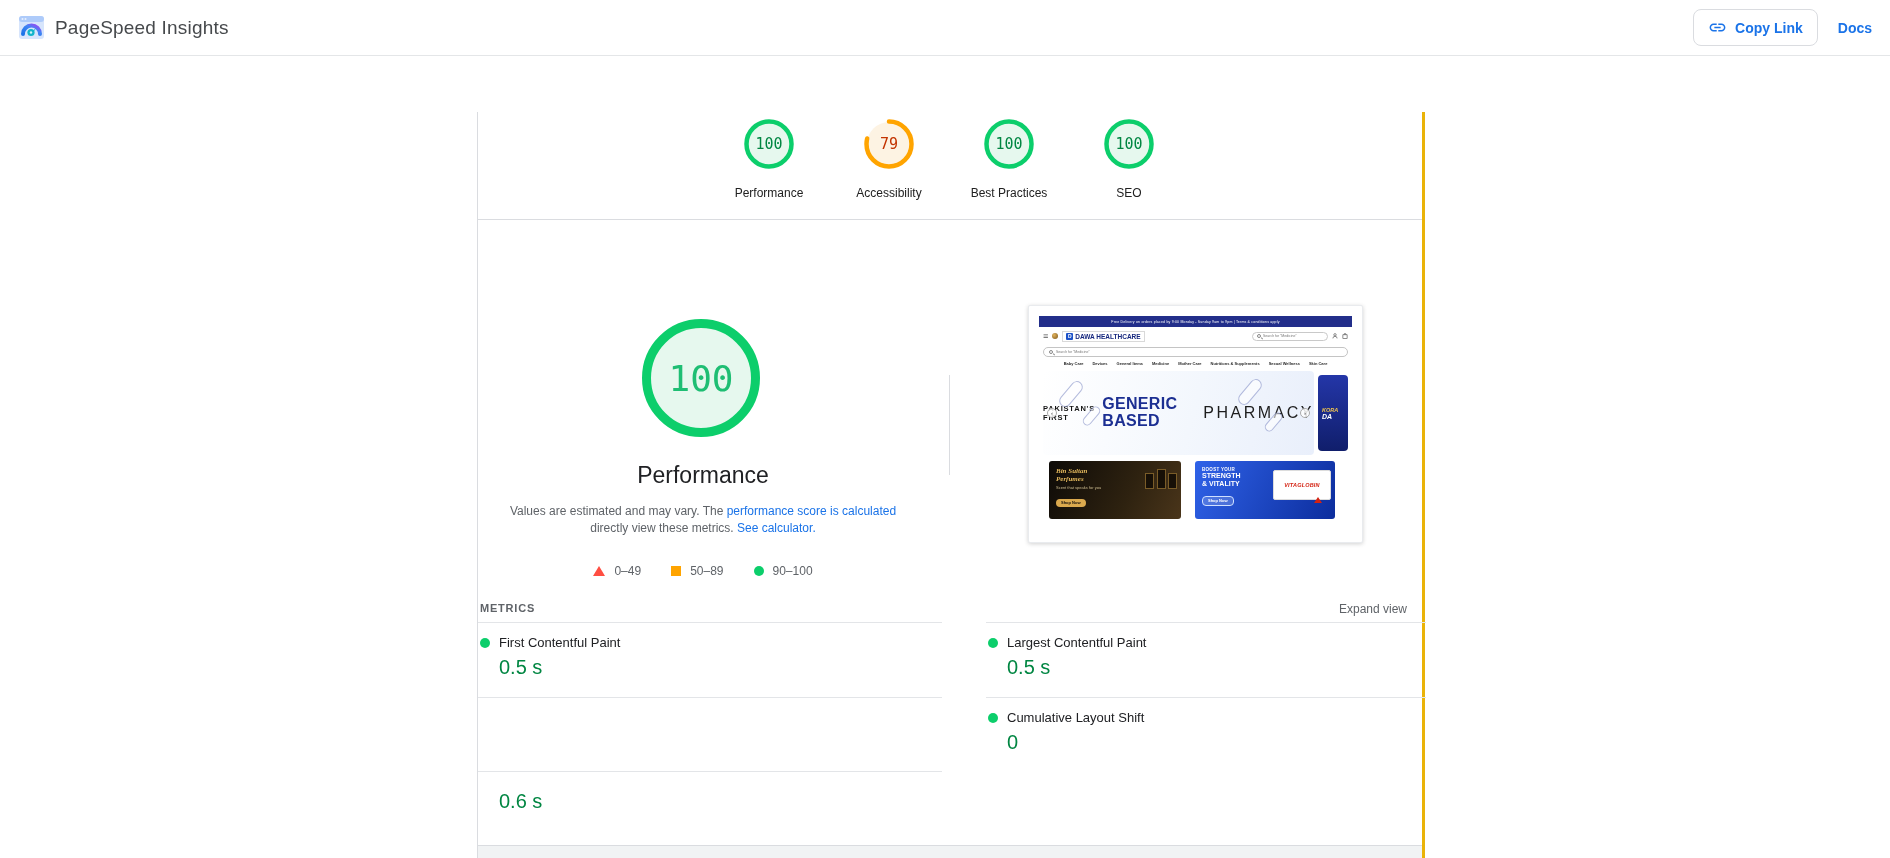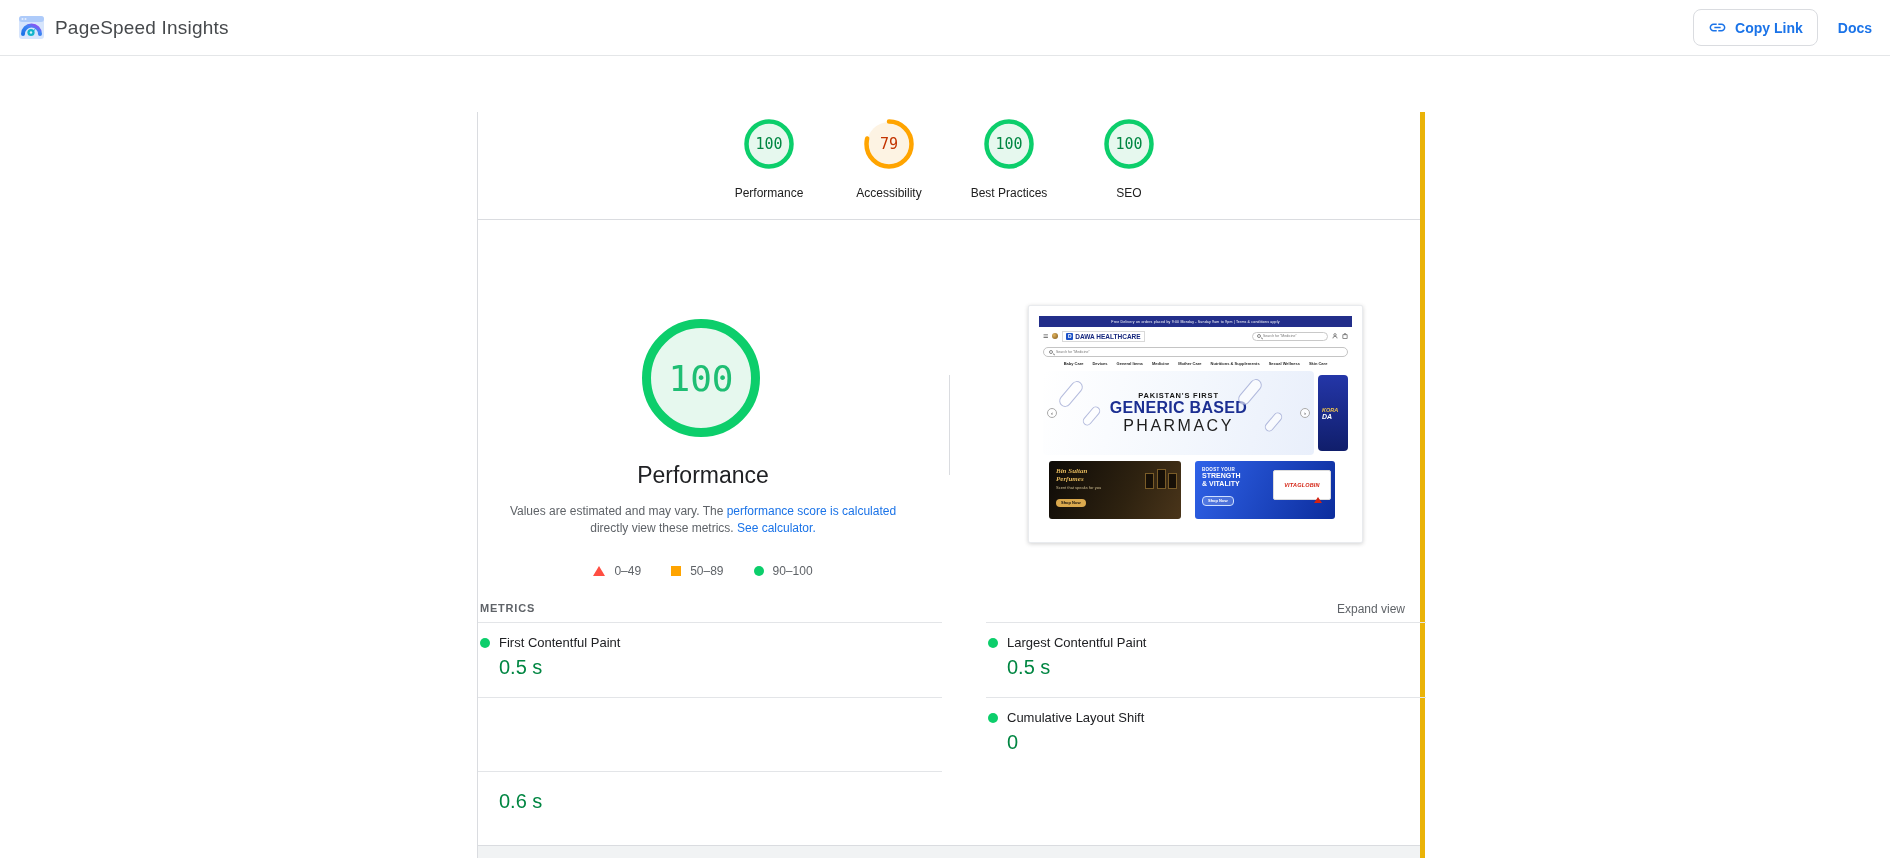--- a/index.html
+++ b/index.html
@@ -25,21 +25,21 @@
             display:flex; justify-content:center; align-items:center; gap:52px; }
   .tab { position:relative; display:flex; align-items:center; gap:10px;
          height:100%; font-size:14px; font-weight:700; cursor:pointer; }
   .tab-mobile { color:#5f6368; }
   .tab-desktop { color:#1a73e8; }
   .tab-underline { position:absolute; left:-6px; right:-6px; bottom:1px; height:3px;
             background:#1a73e8; border-radius:3px 3px 0 0; }
 
   
   .card { position:absolute; left:477px; top:112px; width:948px; height:746px;
-          border-left:1px solid #dadce0; border-right:5px solid #eab308; background:#fff; }
+          border-left:1px solid #dadce0; border-right:3px solid #eab308; background:#fff; }
 
   
   .summary-row { position:absolute; left:231px; top:7px; display:flex; }
   .sgauge { width:120px; display:flex; flex-direction:column; align-items:center; cursor:pointer; }
   .sgauge-circle { position:relative; width:50px; height:50px; }
   .sgauge-num { position:absolute; inset:0; display:flex; align-items:center; justify-content:center;
           font-family:"DejaVu Sans Mono", monospace; font-size:15px; }
   .sgauge-label { margin-top:17px; font-size:12px; color:#212121; }
   .num-pass { color:#018642; } .num-avg { color:#c33300; }
 
@@ -91,21 +91,21 @@
   .site-search2 { margin:2px 4px 0; height:10px; border:1px solid #c4c4c4; border-radius:8px;
           display:flex; align-items:center; gap:3px; padding-left:5px; font-size:3.5px; color:#777; }
   .mag { width:4px; height:4px; border:0.8px solid #888; border-radius:50%; position:relative; flex:0 0 auto; }
   .mag:after { content:""; position:absolute; left:3px; top:3.4px; width:2.4px; height:.8px;
           background:#888; transform:rotate(45deg); }
   .site-nav { height:13px; display:flex; align-items:center; justify-content:center; gap:9px;
           font-size:4px; font-weight:700; color:#2a2a2a; white-space:nowrap; }
   .hero { margin:1px 4px 0; height:84px; display:flex; gap:4px; }
   .hero-main { flex:1; position:relative; border-radius:4px; overflow:hidden;
           background:linear-gradient(105deg,#ffffff 0%,#f3f7fd 55%,#e9effb 100%);
-          display:flex; flex-direction:column; align-items:center; justify-content:center; }
+          display:flex; flex-direction:row; align-items:center; justify-content:center; }
   .capsule { position:absolute; border:1.2px solid rgba(43,63,158,.35); border-radius:8px;
           width:12px; height:30px; background:rgba(255,255,255,.6); }
   .cap1 { left:22px; top:8px; transform:rotate(40deg); }
   .cap2 { left:44px; top:34px; transform:rotate(40deg); width:9px; height:22px; }
   .cap3 { right:58px; top:6px; transform:rotate(40deg); }
   .cap4 { right:36px; top:40px; transform:rotate(40deg); width:9px; height:22px; }
   .hero-l1 { font-size:7.5px; font-weight:600; letter-spacing:.8px; color:#141414; }
   .hero-l2 { font-size:16px; font-weight:800; color:#1c2f92; letter-spacing:.3px; line-height:1.05; }
   .hero-l3 { font-size:16px; font-weight:400; color:#1d1d1d; letter-spacing:2.5px; }
   .arrow { position:absolute; top:50%; margin-top:-5px; width:10px; height:10px; border-radius:50%;

